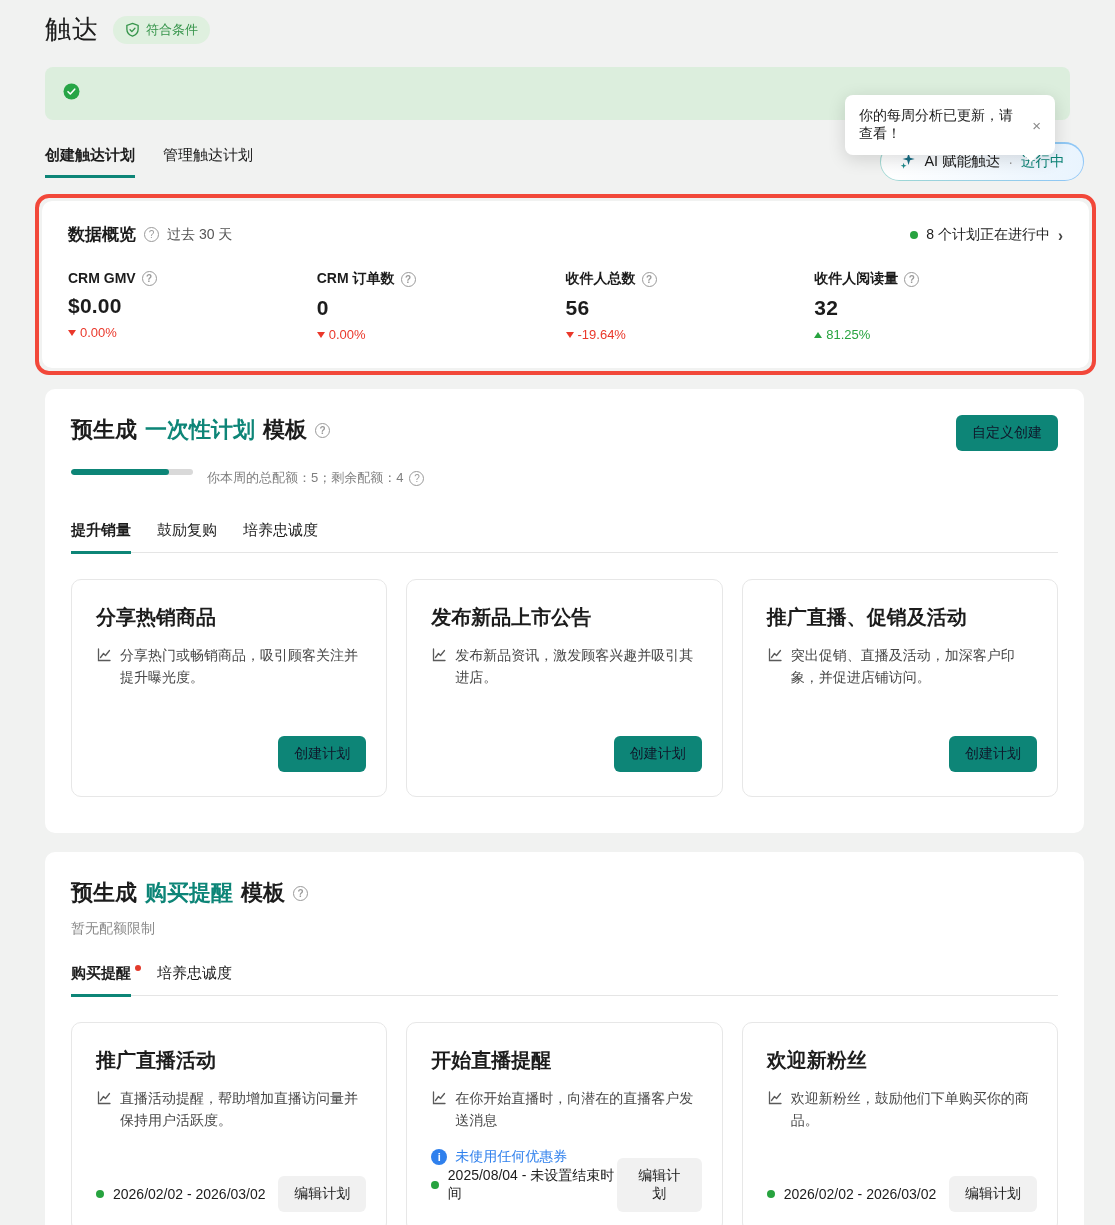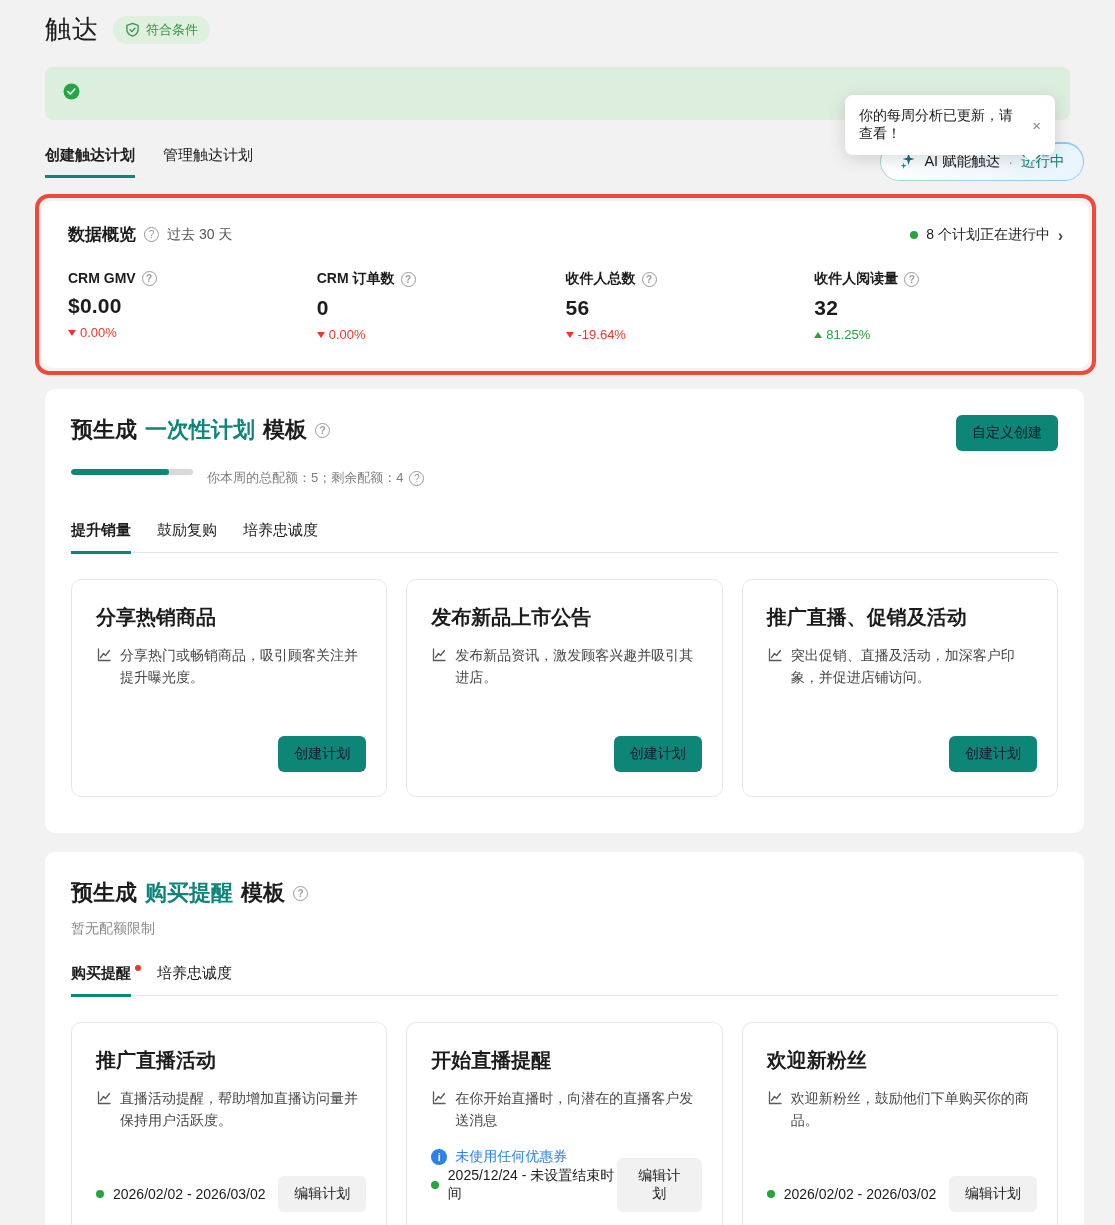--- a/index.html
+++ b/index.html
@@ -314,21 +314,21 @@
             </svg>
           <span>在你开始直播时，向潜在的直播客户发送消息</span>
         </div>
         <div class="notice">
           <span class="info-ic">i</span>
           <span>未使用任何优惠券</span>
         </div>
         <div class="card-foot">
           <div class="card-date">
               <span class="dot"></span>
-              <span>2025/12/24 - 未设置结束时间</span>
+              <span>2025/08/04 - 未设置结束时间</span>
             </div>
           <button class="btn-gray">编辑计划</button>
         </div>
       </div>
       <div class="card card-auto">
         <h3>欢迎新粉丝</h3>
         <div class="card-desc">
           <svg width="16" height="16" viewBox="0 0 16 16" fill="none">
               <path d="M2.5 2v11.5H14" stroke="#5a5a5a" stroke-width="1.3" stroke-linecap="round"></path>
               <path d="M4.5 10.5l3-4 2 2 4-5" stroke="#5a5a5a" stroke-width="1.3" fill="none" stroke-linecap="round" stroke-linejoin="round"></path>

